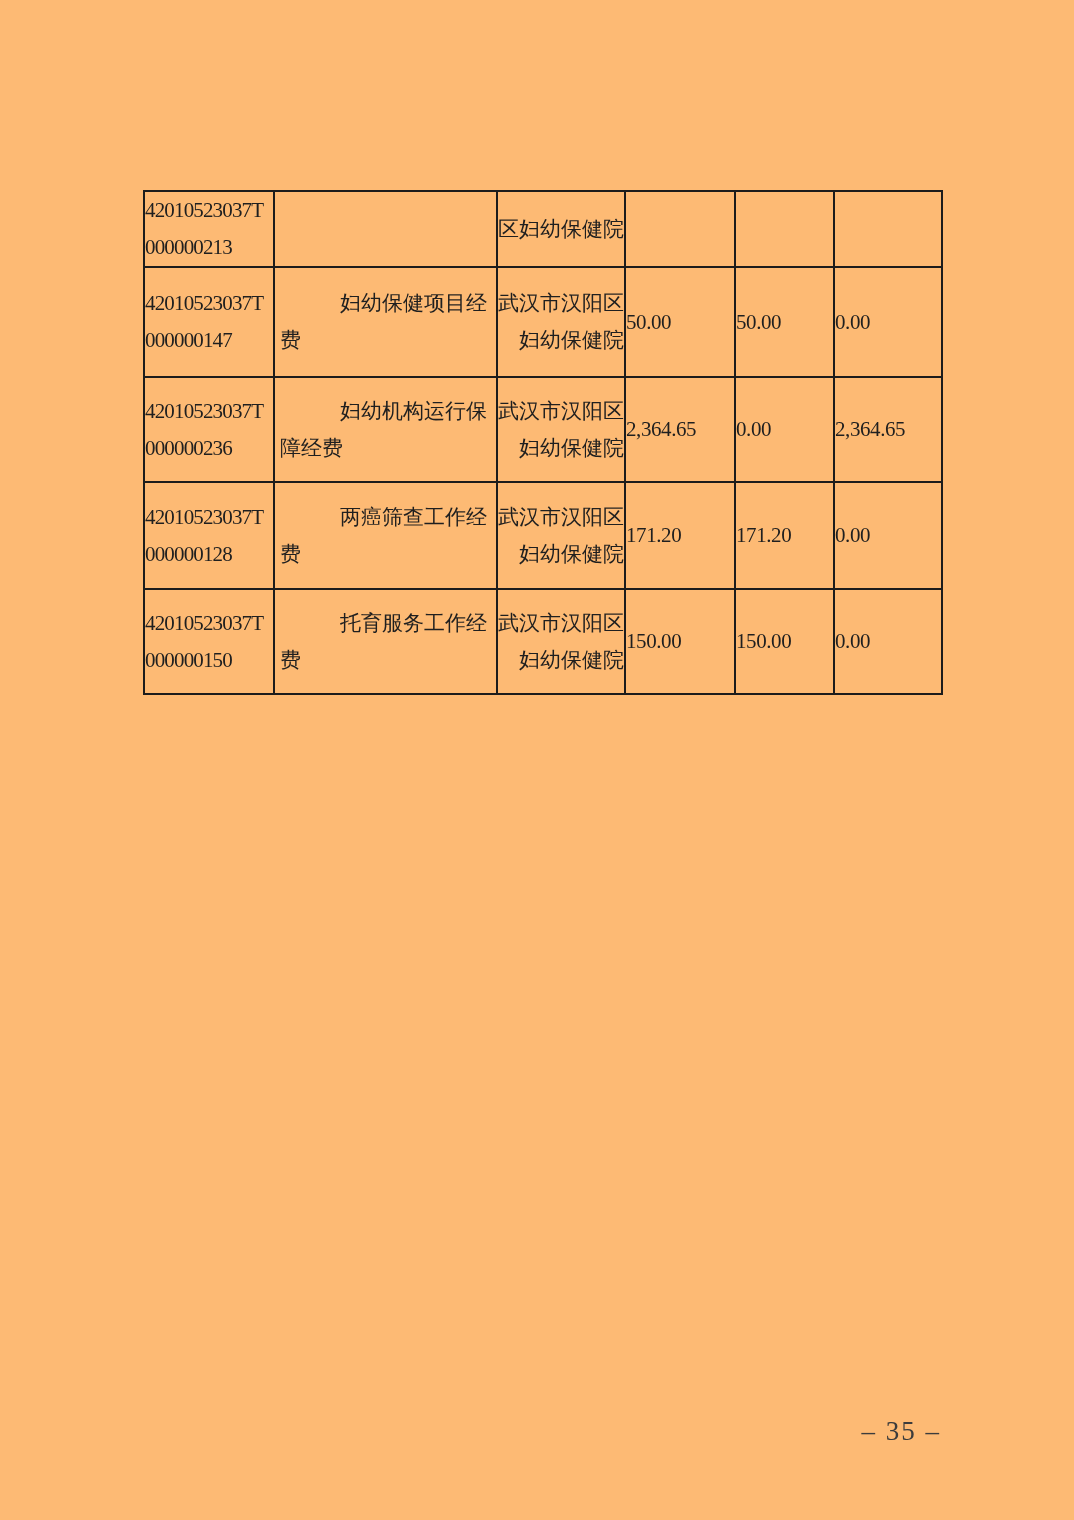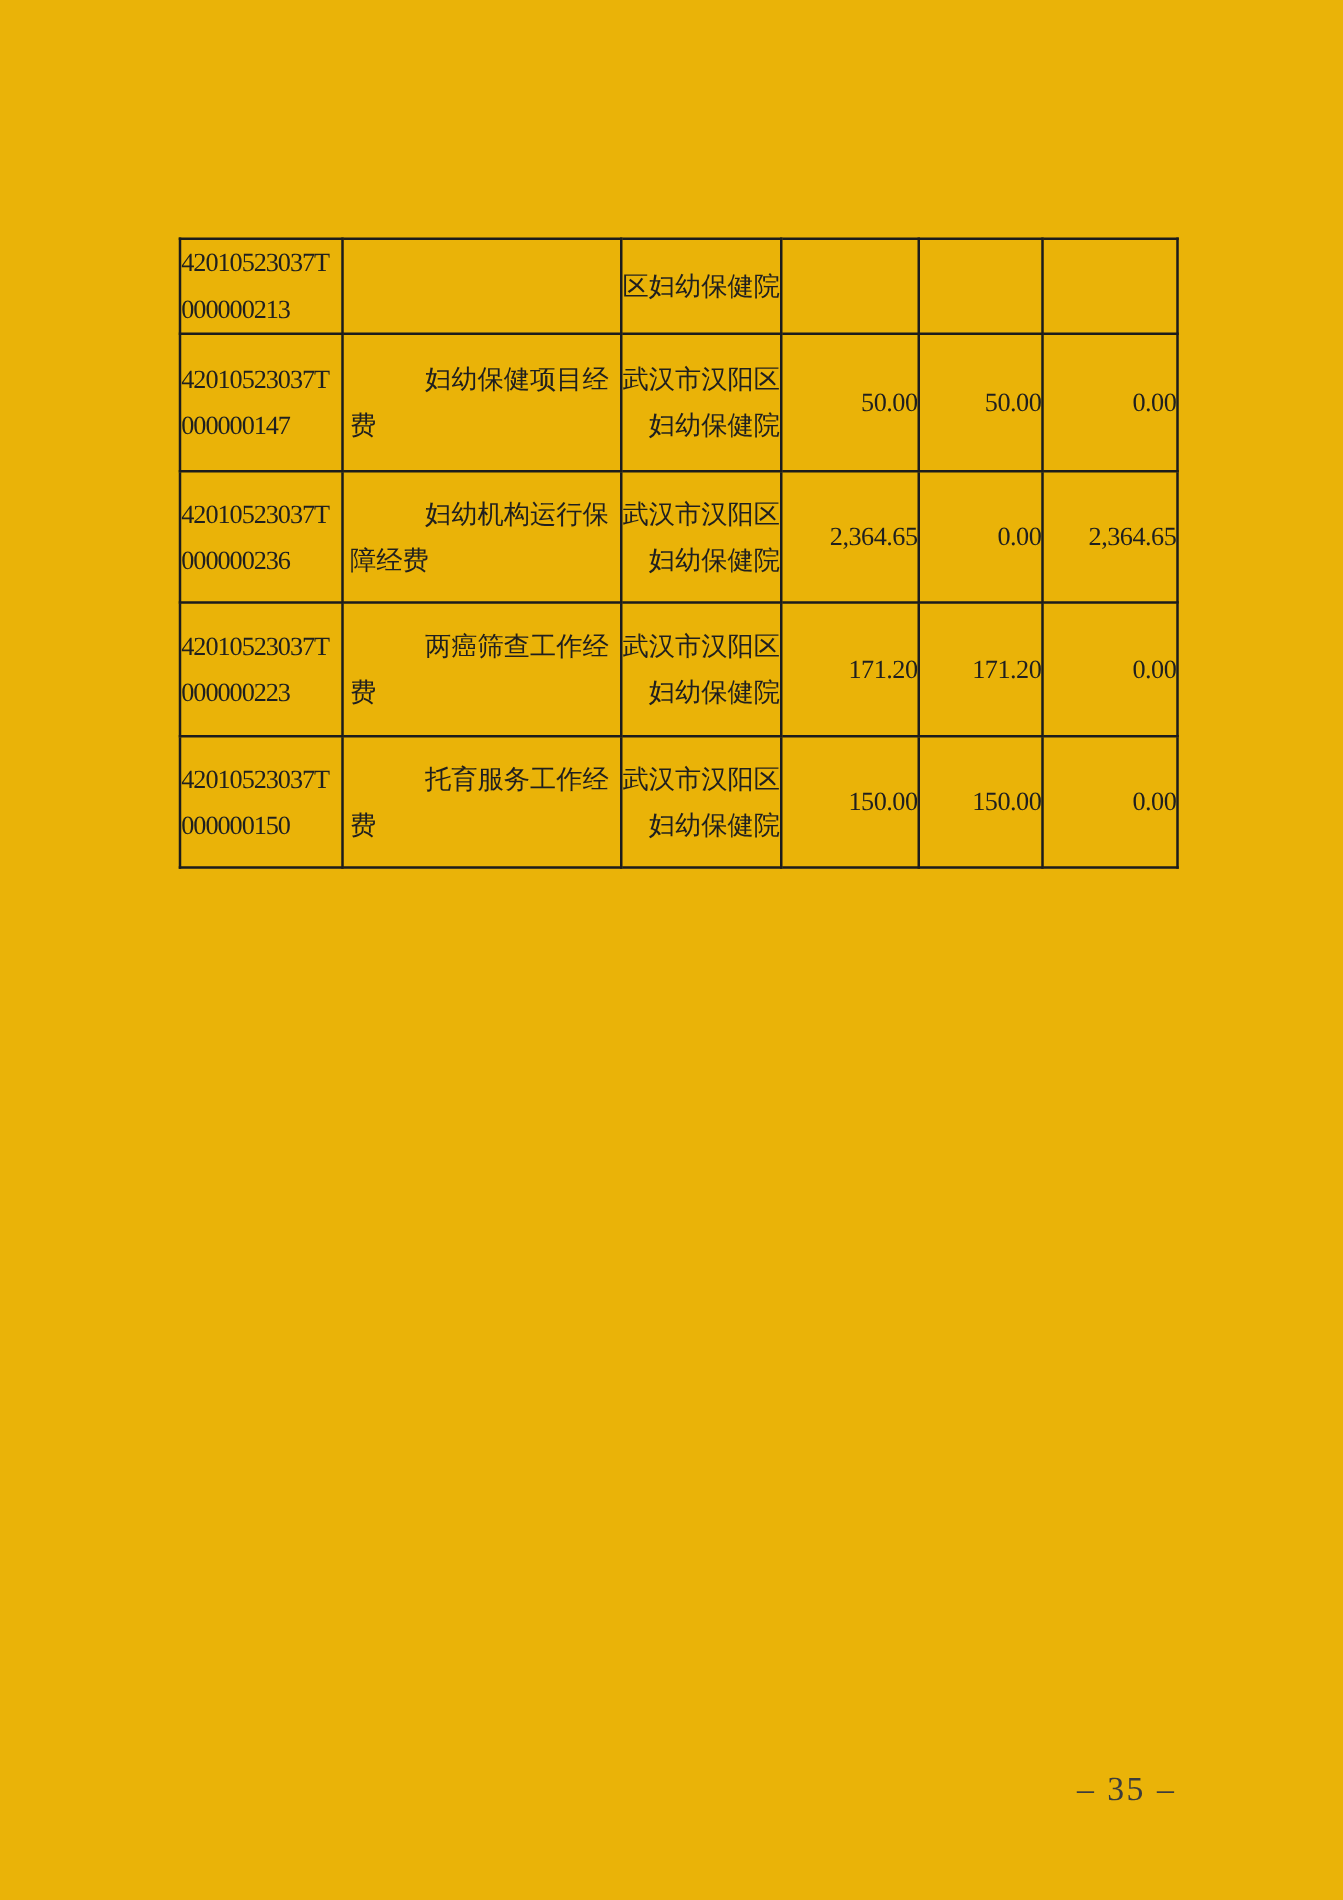--- a/index.html
+++ b/index.html
@@ -4,21 +4,21 @@
 <style>
   html, body {
     margin: 0;
     padding: 0;
     background: #ffffff;
   }
   .page {
     position: relative;
     width: 1074px;
     height: 1520px;
-    background: #eab308;
+    background: #fdba74;
     font-family: "Liberation Serif", "DejaVu Serif", serif;
     color: #1f1f1f;
     overflow: hidden;
   }
   table.budget-table {
     position: absolute;
     left: 143px;
     top: 190px;
     border-collapse: collapse;
     table-layout: fixed;
@@ -51,21 +51,20 @@
   td.project-cell .project-text {
     text-indent: 60px;
     padding: 0 5px;
     text-align: left;
   }
   td.unit-cell {
     padding: 0 6px 0 10px;
     text-align: right;
   }
   td.amount-cell {
-    text-align: right;
     padding-right: 12px;
     font-size: 22px;
     letter-spacing: -0.02em;
   }
   .page-number {
     position: absolute;
     top: 1416px;
     right: 133px;
     font-size: 27px;
     letter-spacing: 2px;
@@ -127,21 +126,21 @@
         </td>
         <td class="unit-cell">武汉市汉阳区妇幼保健院</td>
         <td class="amount-cell">2,364.65</td>
         <td class="amount-cell">0.00</td>
         <td class="amount-cell">2,364.65</td>
       </tr>
 
       <tr class="row-h3">
         <td class="code-cell">
           <div class="code-line">42010523037T</div>
-          <div class="code-line">000000223</div>
+          <div class="code-line">000000128</div>
         </td>
         <td class="project-cell">
           <div class="project-text">两癌筛查工作经费</div>
         </td>
         <td class="unit-cell">武汉市汉阳区妇幼保健院</td>
         <td class="amount-cell">171.20</td>
         <td class="amount-cell">171.20</td>
         <td class="amount-cell">0.00</td>
       </tr>
 

